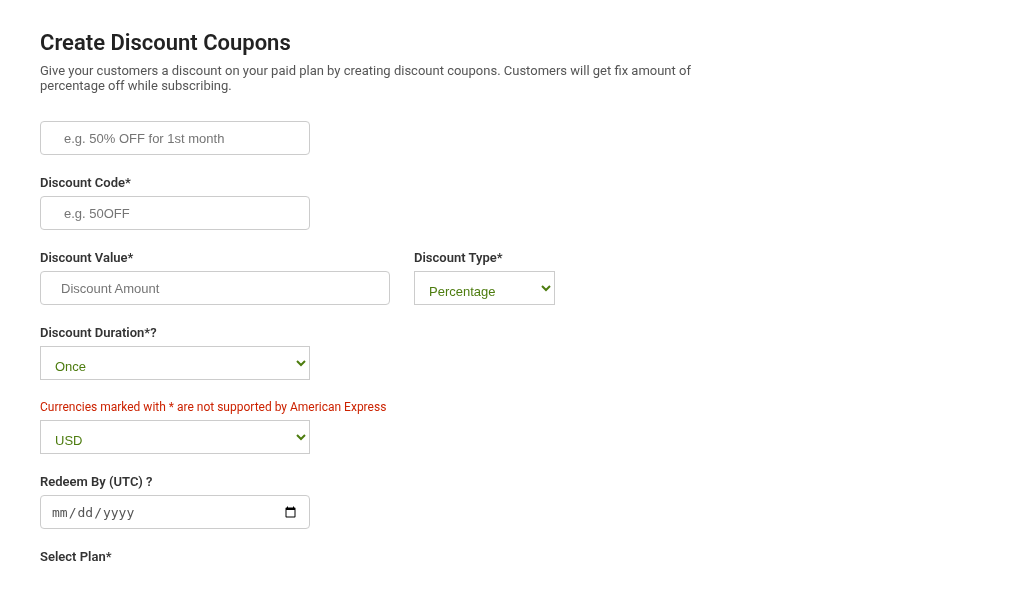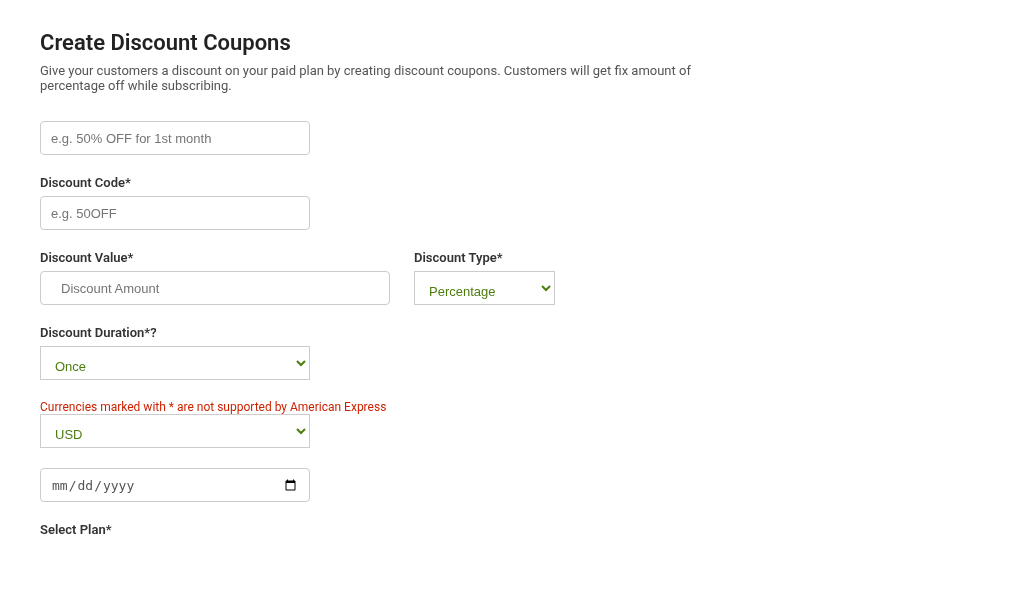--- a/index.html
+++ b/index.html
@@ -38,21 +38,21 @@
       display: block;
       font-size: 13px;
       font-weight: 600;
       color: #333;
       margin-bottom: 6px;
     }
 
     .form-input {
       width: 270px;
       height: 34px;
-      padding: 6px 10px;
+      padding: 6px 23px;
       border: 1px solid #ccc;
       border-radius: 4px;
       font-size: 13px;
       color: #888;
       outline: none;
     }
 
     .inline-group {
       display: flex;
       align-items: flex-end;
@@ -92,20 +92,21 @@
       width: 270px;
     }
 
     .currency-select {
       width: 270px;
     }
 
     .currency-note {
       font-size: 12px;
       color: #cc2200;
+      margin-bottom: 6px;
     }
 
     .date-input {
       width: 270px;
       height: 34px;
       padding: 6px 10px;
       border: 1px solid #ccc;
       border-radius: 4px;
       font-size: 13px;
       color: #555;
@@ -165,19 +166,20 @@
   <select class="form-select currency-select">
     <option>USD</option>
     <option>EUR</option>
     <option>GBP</option>
     <option>CAD</option>
     <option>AUD</option>
   </select>
 </div>
 
 <div class="form-group">
+  <label class="form-label">Redeem By (UTC) ?</label>
   <input class="date-input" type="date" style="">
 </div>
 
 <div class="form-group">
   <label class="form-label">Select Plan*</label>
 
 </div>
 
 </body></html>

